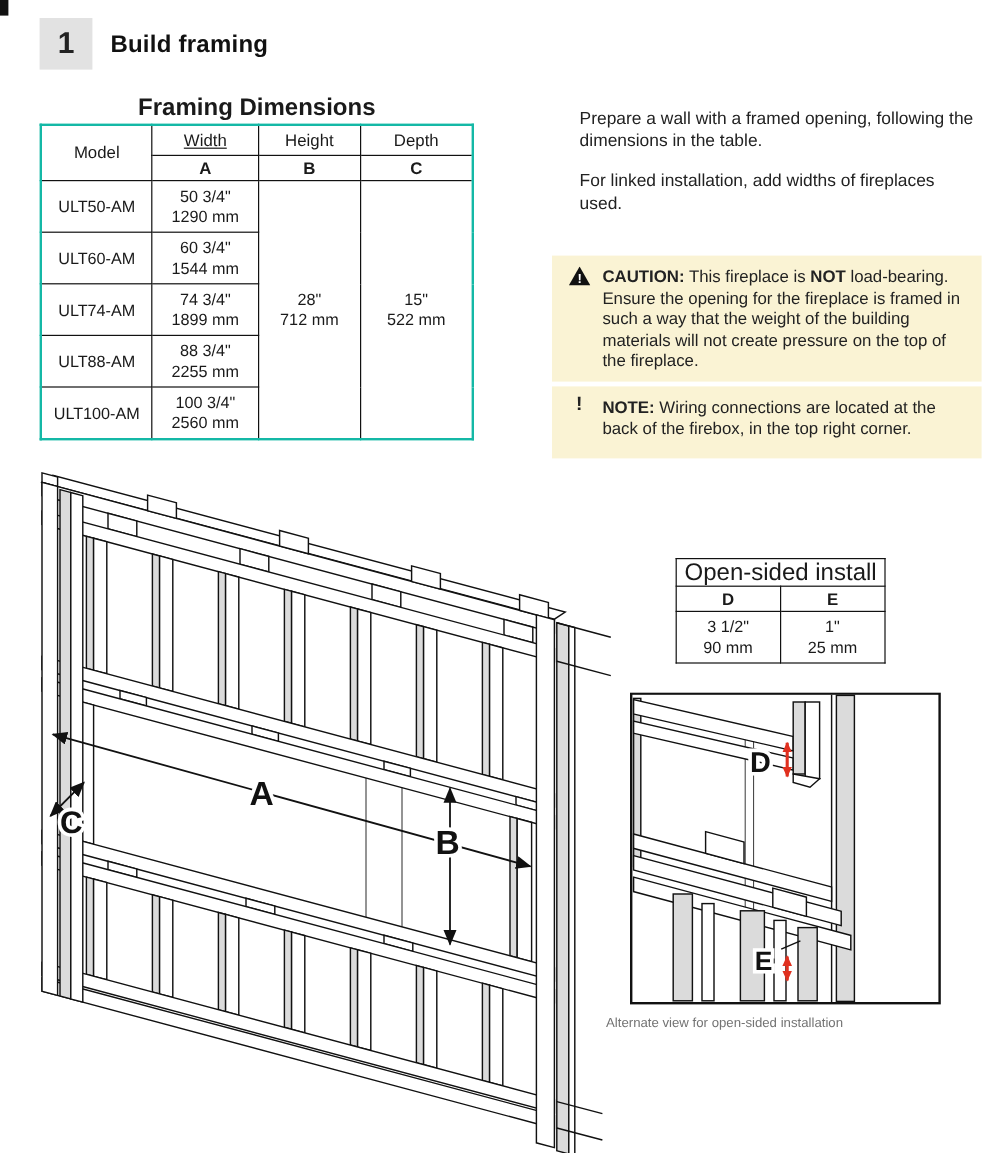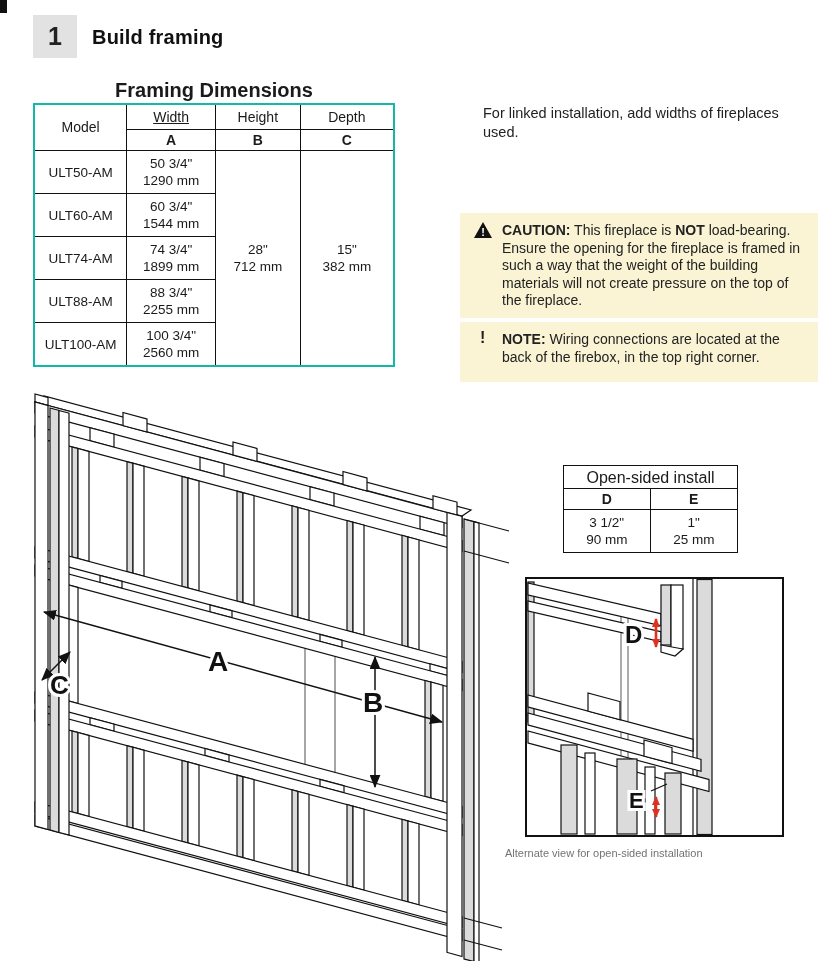--- a/index.html
+++ b/index.html
@@ -39,21 +39,21 @@
   #caution-box{top:213px;height:105px;}
   #note-box{top:322px;height:60px;}
   .hl-icon{position:absolute;left:14px;top:9px;}
   #note-box .hl-icon{left:20px;top:7px;font-weight:bold;font-size:16px;}
   .bold{font-weight:bold;}
 
   
   #open-table{left:563px;top:465px;}
   #open-table table{width:175px;border:1.5px solid #111;}
   #open-table td{border:1px solid #111;text-align:center;font-size:13.5px;line-height:17px;padding:0;}
-  #open-table .trow td{height:22px;font-size:16px;text-align:center;}
+  #open-table .trow td{height:22px;font-size:20px;text-align:center;}
   #open-table .hrow td{height:20px;font-weight:bold;font-size:14px;}
   #open-table .vrow td{height:42px;}
 
   
   #main-diagram{left:12px;top:382px;}
   #alt-diagram{left:525px;top:577px;}
   #alt-caption{left:505px;top:847px;width:310px;text-align:left;font-size:11px;color:#737373;}
 
   svg{display:block;}
   svg .ln{stroke:#111;stroke-width:1.2;fill:none;}
@@ -98,21 +98,21 @@
         <td>
           <div>50 3/4"</div>
           <div>1290 mm</div>
         </td>
         <td rowspan="5">
           <div>28"</div>
           <div>712 mm</div>
         </td>
         <td rowspan="5">
           <div>15"</div>
-          <div>382 mm</div>
+          <div>522 mm</div>
         </td>
       </tr>
       <tr class="drow">
         <td>ULT60-AM</td>
         <td>
           <div>60 3/4"</div>
           <div>1544 mm</div>
         </td>
       </tr>
       <tr class="drow">
@@ -134,20 +134,21 @@
         <td>
           <div>100 3/4"</div>
           <div>2560 mm</div>
         </td>
       </tr>
     </tbody>
       </table>
   </div>
 
   <div class="abs" id="instructions">
+    <div class="p1">Prepare a wall with a framed opening, following the dimensions in the table.</div>
     <div class="p2">For linked installation, add widths of fireplaces used.</div>
   </div>
 
   <div class="abs hl-box" id="caution-box">
     <span class="hl-icon">
       <svg width="18" height="16" viewBox="0 0 18 16">
         <polygon points="9,0 18,16 0,16" fill="#111"></polygon>
         <text x="9" y="13.5" text-anchor="middle" style="font-size:11px;fill:#fff;stroke:none;paint-order:normal;">!</text>
       </svg>
     </span>

